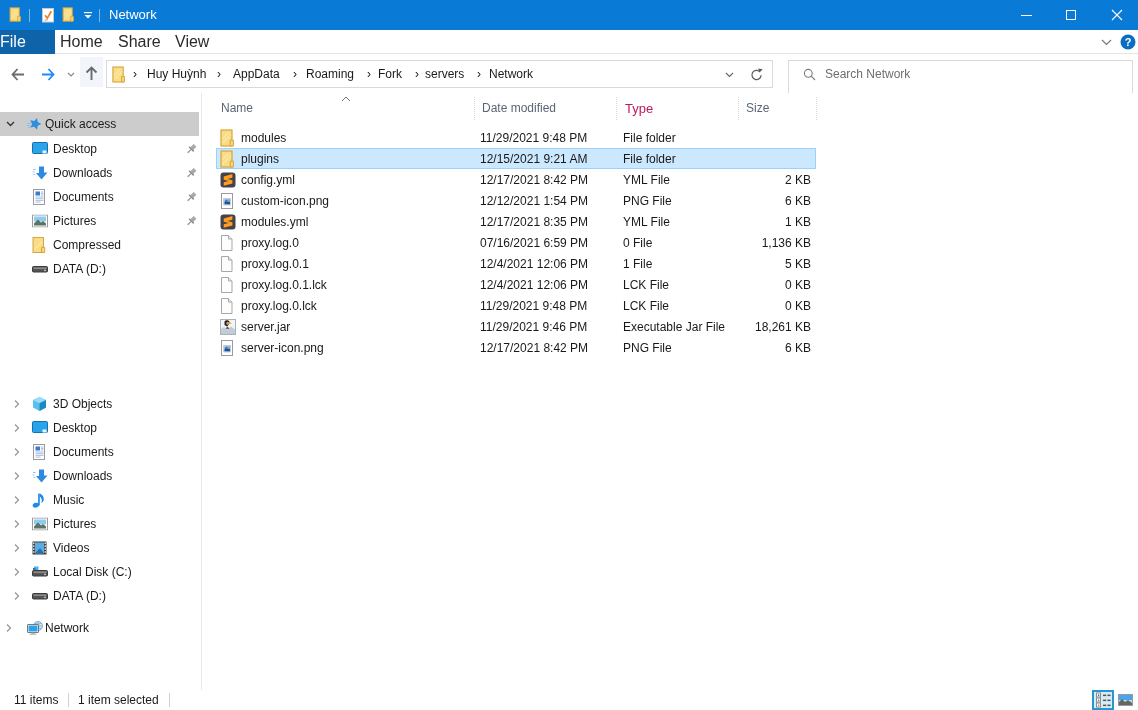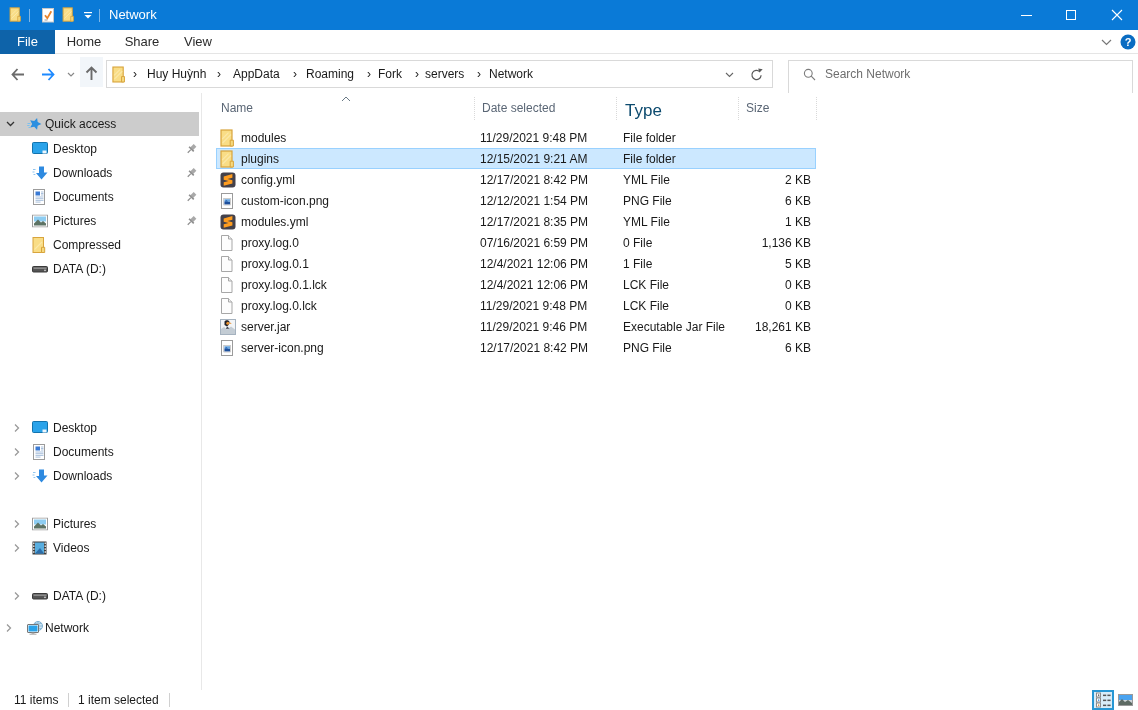--- a/index.html
+++ b/index.html
@@ -1,18 +1,18 @@
 <!DOCTYPE html>
 <html><head><meta charset="utf-8"><style>
 *{margin:0;padding:0;box-sizing:border-box}
 html,body{width:1138px;height:710px;font-family:"Liberation Sans",sans-serif;background:#fff;overflow:hidden;position:relative}
 .abs{position:absolute}
 svg{display:block}
 .tb-ic{position:absolute;top:7px}
-.menu-t{position:absolute;top:0;height:24px;line-height:24px;font-size:13px;color:#2b2b2b;text-align:center}
+.menu-t{position:absolute;top:0;height:24px;line-height:24px;font-size:16px;color:#2b2b2b;}
 .crumb{font-size:12px;color:#1a1a1a}
 .srow{position:absolute;left:0;width:192px;height:24px;font-size:12px;color:#1a1a1a}
 .srow .txt{position:absolute;left:53px;top:50%;transform:translateY(-50%);white-space:nowrap}
 .srow .ic{position:absolute;left:32px;top:50%;transform:translateY(-50%)}
 .srow .chev{position:absolute;left:14px;top:50%;transform:translateY(-50%)}
 .top .txt{left:45px}
 .top .ic{left:27px}
 .top .chev{left:6px}
 .pin{position:absolute;left:185px;top:50%;transform:translateY(-50%)}
 .frow{position:absolute;left:0;width:936px;height:21px;font-size:12px;color:#191919}
@@ -263,20 +263,35 @@
         <svg width="16" height="10" viewBox="0 0 16 10">
           <rect x="0.5" y="2.5" width="15" height="5.5" rx="1" fill="#555" stroke="#3a3a3a"></rect>
           <rect x="1.5" y="3.4" width="13" height="1.6" fill="#8b8b8b"></rect>
           <circle cx="13" cy="6.4" r="0.8" fill="#ddd"></circle>
         </svg>
       </span>
     <span class="txt">DATA (D:)</span>
   </div>
 
 
+  <div class="srow sub2" style="top:299px">
+    <span class="chev">
+        <svg width="6" height="9" viewBox="0 0 6 9">
+          <path d="M1 1 L4.5 4.5 L1 8" fill="none" stroke="#9a9a9a" stroke-width="1.3"></path>
+        </svg>
+      </span>
+    <span class="ic">
+        <svg width="15" height="15" viewBox="0 0 15 15">
+          <path d="M7.5 0.5 L14 3.5 V11 L7.5 14.5 L1 11 V3.5 z" fill="#58c0f0"></path>
+          <path d="M7.5 0.5 L14 3.5 L7.5 6.7 L1 3.5 z" fill="#9adcf7"></path>
+          <path d="M7.5 6.7 L14 3.5 V11 L7.5 14.5 z" fill="#1b8ac2"></path>
+        </svg>
+      </span>
+    <span class="txt">3D Objects</span>
+  </div>
   <div class="srow sub2" style="top:323px">
     <span class="chev">
         <svg width="6" height="9" viewBox="0 0 6 9">
           <path d="M1 1 L4.5 4.5 L1 8" fill="none" stroke="#9a9a9a" stroke-width="1.3"></path>
         </svg>
       </span>
     <span class="ic">
         <svg width="16" height="14" viewBox="0 0 16 14">
           <rect x="0.5" y="0.5" width="15" height="11" rx="1" fill="#2aa3ea" stroke="#1273ad"></rect>
           <rect x="10.5" y="8.5" width="4" height="3" fill="#eef6fc"></rect>
@@ -305,20 +320,35 @@
           <path d="M1 1 L4.5 4.5 L1 8" fill="none" stroke="#9a9a9a" stroke-width="1.3"></path>
         </svg>
       </span>
     <span class="ic">
         <svg width="16" height="14" viewBox="0 0 16 14">
           <path d="M7 0.5 h5 v6 h3.5 L9.5 13.5 L4 7 h3 z" fill="#2e8ae0"></path>
           <path d="M1 3.5 h2.5 M0.5 6 h2 M1.5 8.5 h1.8" stroke="#90c5ef" stroke-width="1.1"></path>
         </svg>
       </span>
     <span class="txt">Downloads</span>
+  </div>
+  <div class="srow sub2" style="top:395px">
+    <span class="chev">
+        <svg width="6" height="9" viewBox="0 0 6 9">
+          <path d="M1 1 L4.5 4.5 L1 8" fill="none" stroke="#9a9a9a" stroke-width="1.3"></path>
+        </svg>
+      </span>
+    <span class="ic">
+        <svg width="13" height="16" viewBox="0 0 13 16">
+          <ellipse cx="3.9" cy="13.2" rx="3.3" ry="2.4" transform="rotate(-12 3.9 13.2)" fill="#1e8ae8"></ellipse>
+          <rect x="6.1" y="1.6" width="1.7" height="11.8" fill="#1e8ae8"></rect>
+          <path d="M7.8 1.6 c2.6 1.2 4.4 3.2 4 6.2 c-0.2 1.6 -1.3 2.8 -2.6 3.2 c1.3-2.7 0.5-5.1 -1.4-6.6 z" fill="#1e8ae8"></path>
+        </svg>
+      </span>
+    <span class="txt">Music</span>
   </div>
   <div class="srow sub2" style="top:419px">
     <span class="chev">
         <svg width="6" height="9" viewBox="0 0 6 9">
           <path d="M1 1 L4.5 4.5 L1 8" fill="none" stroke="#9a9a9a" stroke-width="1.3"></path>
         </svg>
       </span>
     <span class="ic">
         <svg width="16" height="13" viewBox="0 0 16 13">
           <rect x="0.5" y="0.5" width="15" height="12" fill="#fff" stroke="#9b9b9b"></rect>
@@ -346,20 +376,37 @@
             <rect x="12.6" y="1.5" width="1.2" height="1.6"></rect>
             <rect x="12.6" y="4.4" width="1.2" height="1.6"></rect>
             <rect x="12.6" y="7.3" width="1.2" height="1.6"></rect>
             <rect x="12.6" y="10.2" width="1.2" height="1.6"></rect>
           </g>
           <path d="M3 12.5 L8 7 L12 12.5 z" fill="#2d6da8"></path>
         </svg>
       </span>
     <span class="txt">Videos</span>
   </div>
+  <div class="srow sub2" style="top:467px">
+    <span class="chev">
+        <svg width="6" height="9" viewBox="0 0 6 9">
+          <path d="M1 1 L4.5 4.5 L1 8" fill="none" stroke="#9a9a9a" stroke-width="1.3"></path>
+        </svg>
+      </span>
+    <span class="ic">
+        <svg width="16" height="12" viewBox="0 0 16 12">
+          <rect x="2" y="0.5" width="4.5" height="4" fill="#4ab1f2"></rect>
+          <rect x="1" y="2" width="2.5" height="2.5" fill="#2d71b8"></rect>
+          <rect x="0.5" y="4.5" width="15" height="5.5" rx="1" fill="#555" stroke="#3a3a3a"></rect>
+          <rect x="1.5" y="5.4" width="13" height="1.6" fill="#8b8b8b"></rect>
+          <circle cx="13" cy="8.4" r="0.8" fill="#ddd"></circle>
+        </svg>
+      </span>
+    <span class="txt">Local Disk (C:)</span>
+  </div>
   <div class="srow sub2" style="top:491px">
     <span class="chev">
         <svg width="6" height="9" viewBox="0 0 6 9">
           <path d="M1 1 L4.5 4.5 L1 8" fill="none" stroke="#9a9a9a" stroke-width="1.3"></path>
         </svg>
       </span>
     <span class="ic">
         <svg width="16" height="10" viewBox="0 0 16 10">
           <rect x="0.5" y="2.5" width="15" height="5.5" rx="1" fill="#555" stroke="#3a3a3a"></rect>
           <rect x="1.5" y="3.4" width="13" height="1.6" fill="#8b8b8b"></rect>
@@ -390,22 +437,22 @@
 </div>
 
 <div class="abs" id="filearea" style="left:202px;top:93px;width:936px;height:597px;background:#fff">
 
   <div class="abs" style="left:19px;top:8px;font-size:12px;color:#5a6675">Name</div>
   <div class="abs" style="left:139px;top:3px">
       <svg width="10" height="6" viewBox="0 0 10 6">
         <path d="M1 5 L5 1 L9 5" fill="none" stroke="#6a7a86" stroke-width="1"></path>
       </svg>
     </div>
-  <div class="abs" style="left:280px;top:8px;font-size:12px;color:#5a6675">Date selected</div>
-  <div class="abs" style="left:423px;top:8px;font-size:17px;color:#0c4a6e">Type</div>
+  <div class="abs" style="left:280px;top:8px;font-size:12px;color:#5a6675">Date modified</div>
+  <div class="abs" style="left:423px;top:8px;font-size:13px;color:#be185d">Type</div>
   <div class="abs" style="left:544px;top:8px;font-size:12px;color:#5a6675">Size</div>
   <div class="abs" style="left:272px;top:4px;width:1px;height:23px;background:repeating-linear-gradient(to bottom,#d9d9d9 0 1px,transparent 1px 2px)"></div>
   <div class="abs" style="left:414px;top:4px;width:1px;height:23px;background:repeating-linear-gradient(to bottom,#d9d9d9 0 1px,transparent 1px 2px)"></div>
   <div class="abs" style="left:536px;top:4px;width:1px;height:23px;background:repeating-linear-gradient(to bottom,#d9d9d9 0 1px,transparent 1px 2px)"></div>
   <div class="abs" style="left:614px;top:4px;width:1px;height:23px;background:repeating-linear-gradient(to bottom,#d9d9d9 0 1px,transparent 1px 2px)"></div>
 
   <div class="frow" style="top:34px">
     <span class="fic">
         <svg width="15" height="18" viewBox="0 0 15 18">
           <rect x="1" y="1" width="11" height="16" fill="#f9dd86" stroke="#d8a43c" stroke-width="1.2"></rect>

